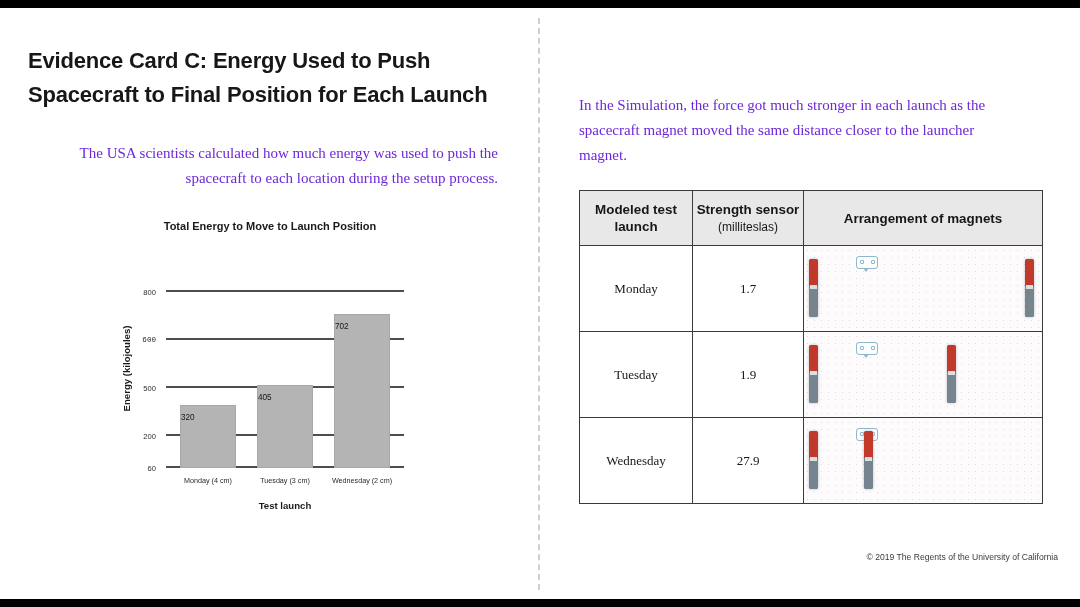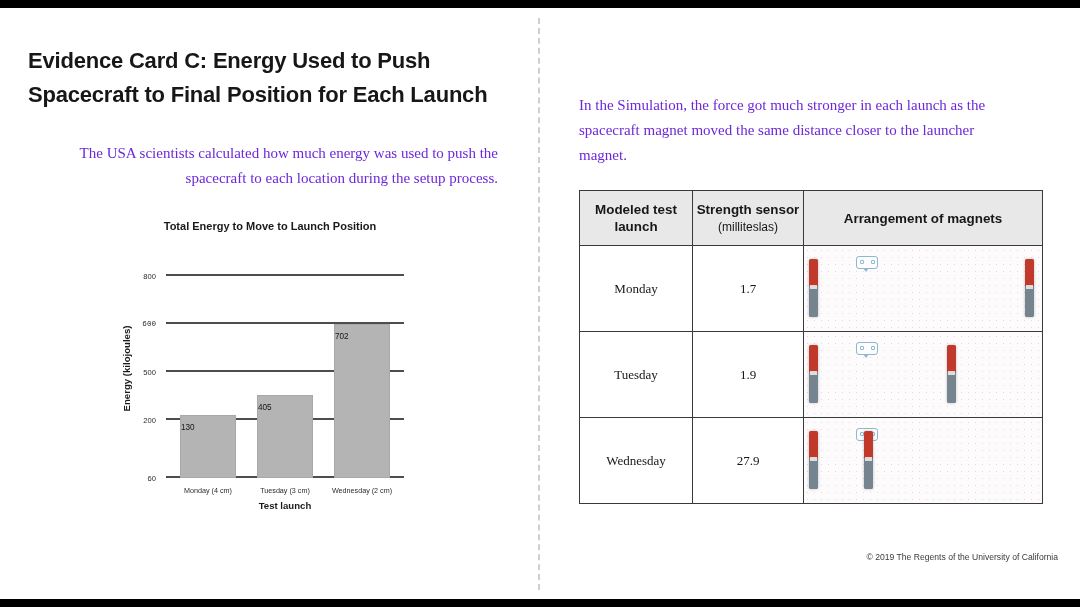--- a/index.html
+++ b/index.html
@@ -85,23 +85,23 @@
     top: 0;
     width: 300px;
     text-align: center;
     font-size: 11px;
     font-weight: bold;
     color: #1a1a1c;
   }
   .plot {
     position: absolute;
     left: 54px;
-    top: 54px;
+    top: 70px;
     width: 222px;
-    height: 204px;
+    height: 178px;
   }
   .gridline {
     position: absolute;
     left: -8px;
     width: 238px;
     height: 0;
     border-top: 2.5px solid #4d4d4d;
   }
   .ytick {
     position: absolute;
@@ -347,21 +347,21 @@
             <span class="ytick">500</span>
           </div>
           <div class="gridline" style="top:144.3px;">
             <span class="ytick">200</span>
           </div>
           <div class="baseline">
             <span class="ytick">60</span>
           </div>
 
           <div class="bar" style="left:6px; width:56px; height:62.6px;">
-            <span class="bar-label">130</span>
+            <span class="bar-label">320</span>
             <span class="xtick">Monday (4 cm)</span>
           </div>
           <div class="bar" style="left:83px; width:56px; height:83.0px;">
             <span class="bar-label">405</span>
             <span class="xtick">Tuesday (3 cm)</span>
           </div>
           <div class="bar" style="left:160px; width:56px; height:154.4px;">
             <span class="bar-label">702</span>
             <span class="xtick">Wednesday (2 cm)</span>
           </div>

